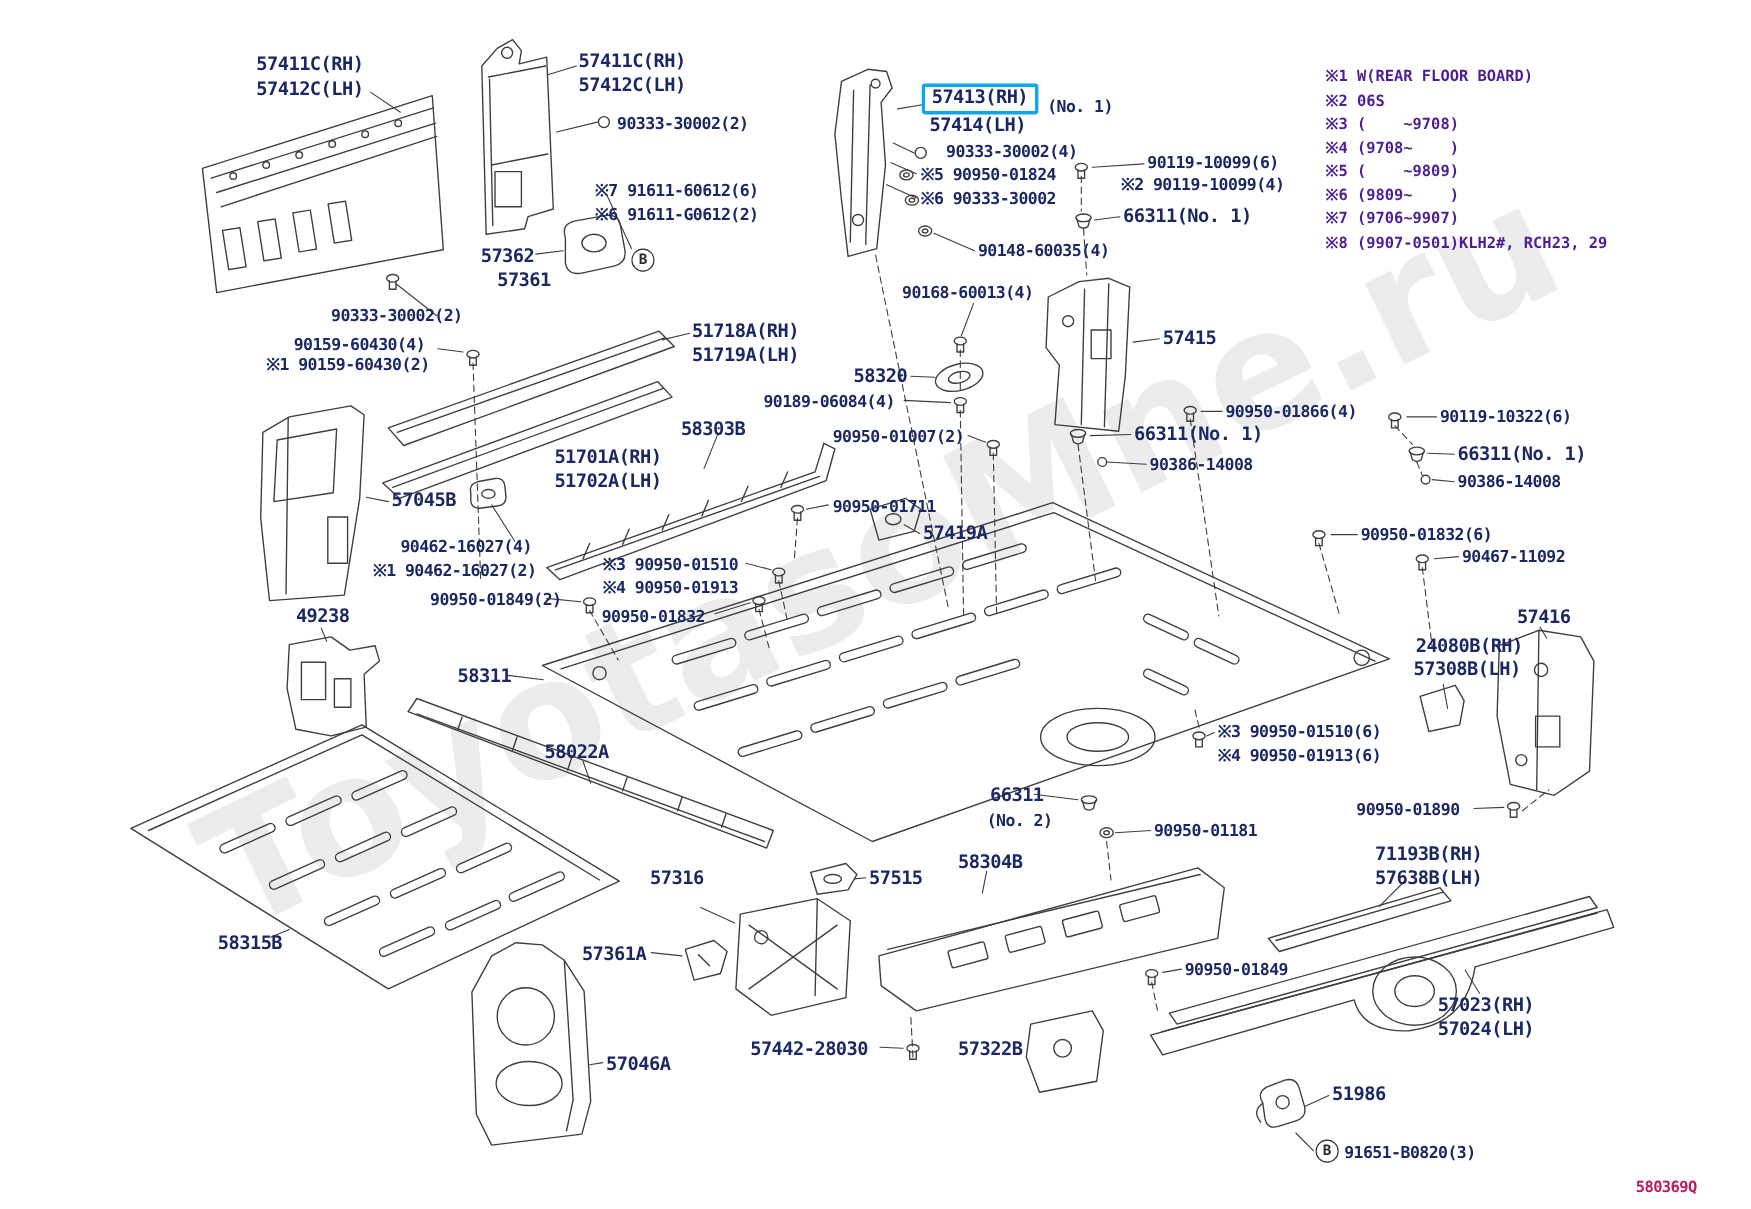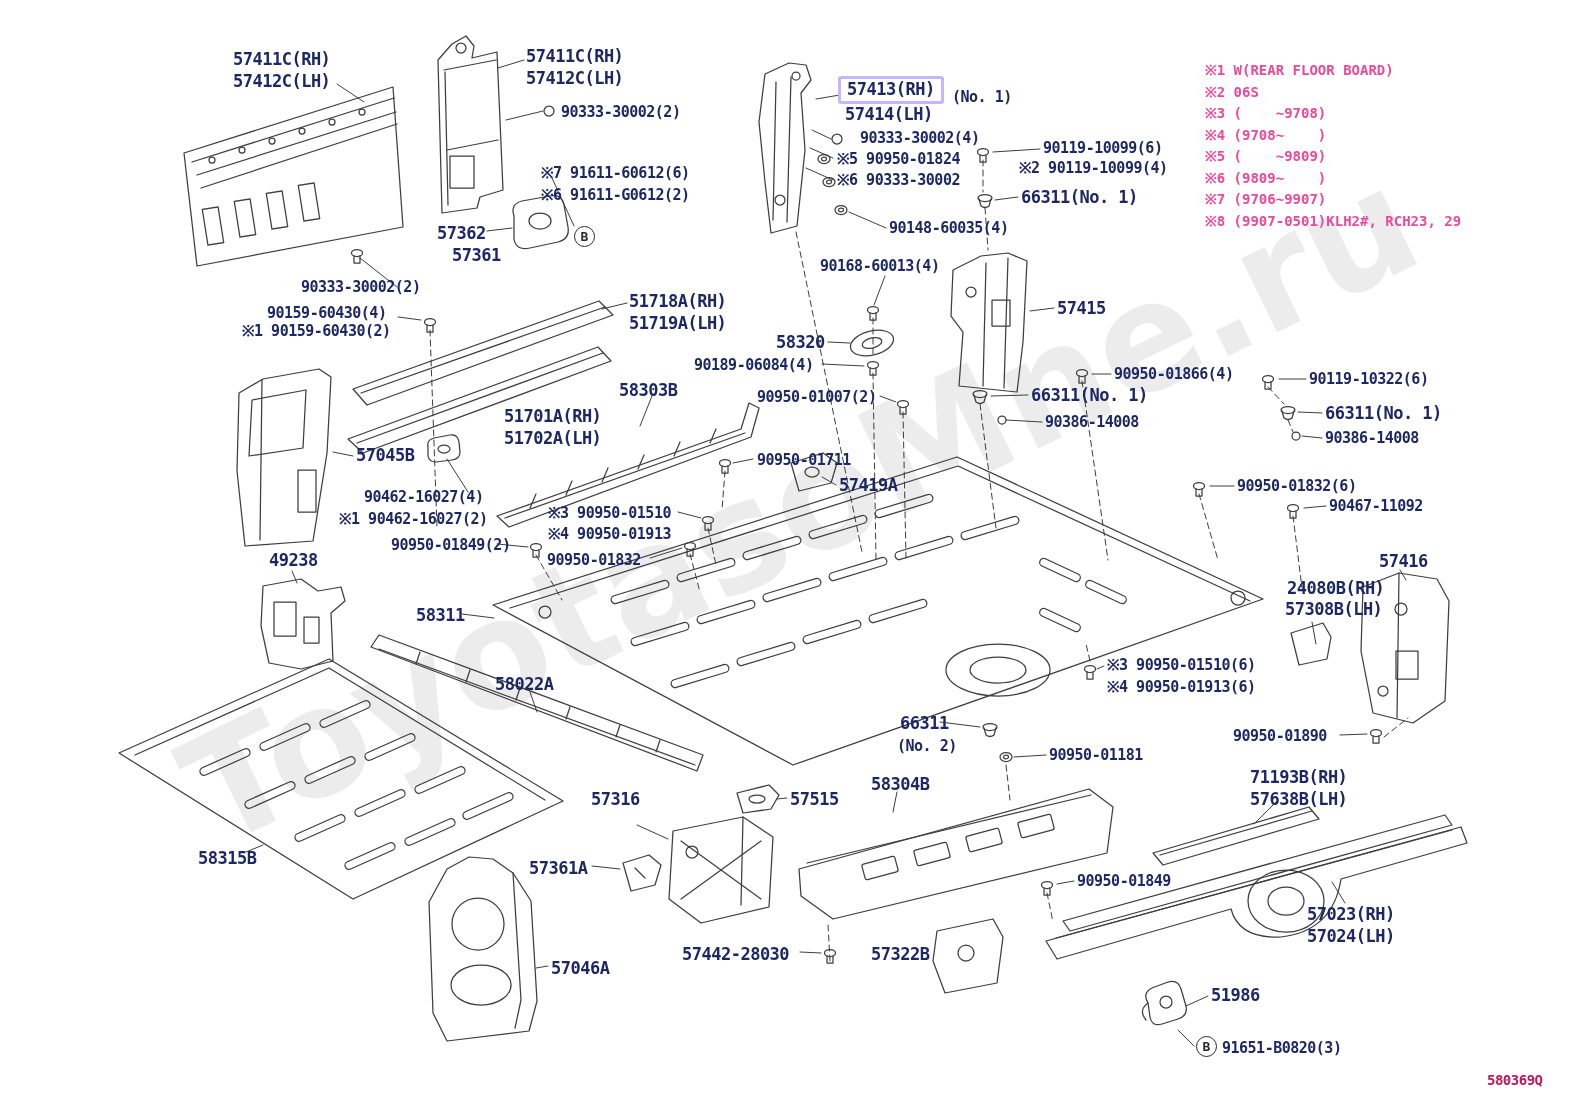--- a/index.html
+++ b/index.html
@@ -1,23 +1,23 @@
 <!DOCTYPE html>
 <html><head>
 <meta charset="utf-8">
 <style>
   html,body{margin:0;padding:0;background:#fff;}
   #stage{position:relative;width:1592px;height:1099px;background:#ffffff;overflow:hidden;
          font-family:"DejaVu Sans Mono", monospace;}
   .label{position:absolute;font-weight:bold;font-size:15px;color:#1c2864;white-space:nowrap;letter-spacing:-0.5px;line-height:1.15;}
   .label.big{font-size:17px;}
-  .label.boxed{border:3px solid #c4b5fd;border-radius:3px;padding:1px 6px;}
+  .label.boxed{border:3px solid #0ea5e9;border-radius:3px;padding:1px 6px;}
   .label.code{font-size:14px;color:#be185d;}
   .notes{position:absolute;}
-  .note{font-weight:bold;font-size:14px;color:#ec4899;white-space:pre;line-height:21.5px;}
+  .note{font-weight:bold;font-size:14px;color:#4c1d95;white-space:pre;line-height:21.5px;}
   .circB{position:absolute;width:19px;height:19px;border:1.6px solid #2a2a2a;border-radius:50%;
          color:#2a2a2a;font-size:13px;font-weight:bold;text-align:center;line-height:19px;background:transparent;}
   .watermark{position:absolute;left:-80px;top:420px;width:1760px;text-align:center;
              transform:rotate(-26deg);font-family:"DejaVu Sans", sans-serif;font-weight:bold;
              font-size:150px;color:rgba(110,110,110,0.13);pointer-events:none;white-space:nowrap;}
   #art{position:absolute;left:0;top:0;}
   #art *{stroke:#3e3e3e;stroke-width:1.25;fill:none;stroke-linecap:round;stroke-linejoin:round;}
   #art .lead{stroke-width:1;}
   #art .dash{stroke-dasharray:6 4;stroke-width:1;}
 </style>

